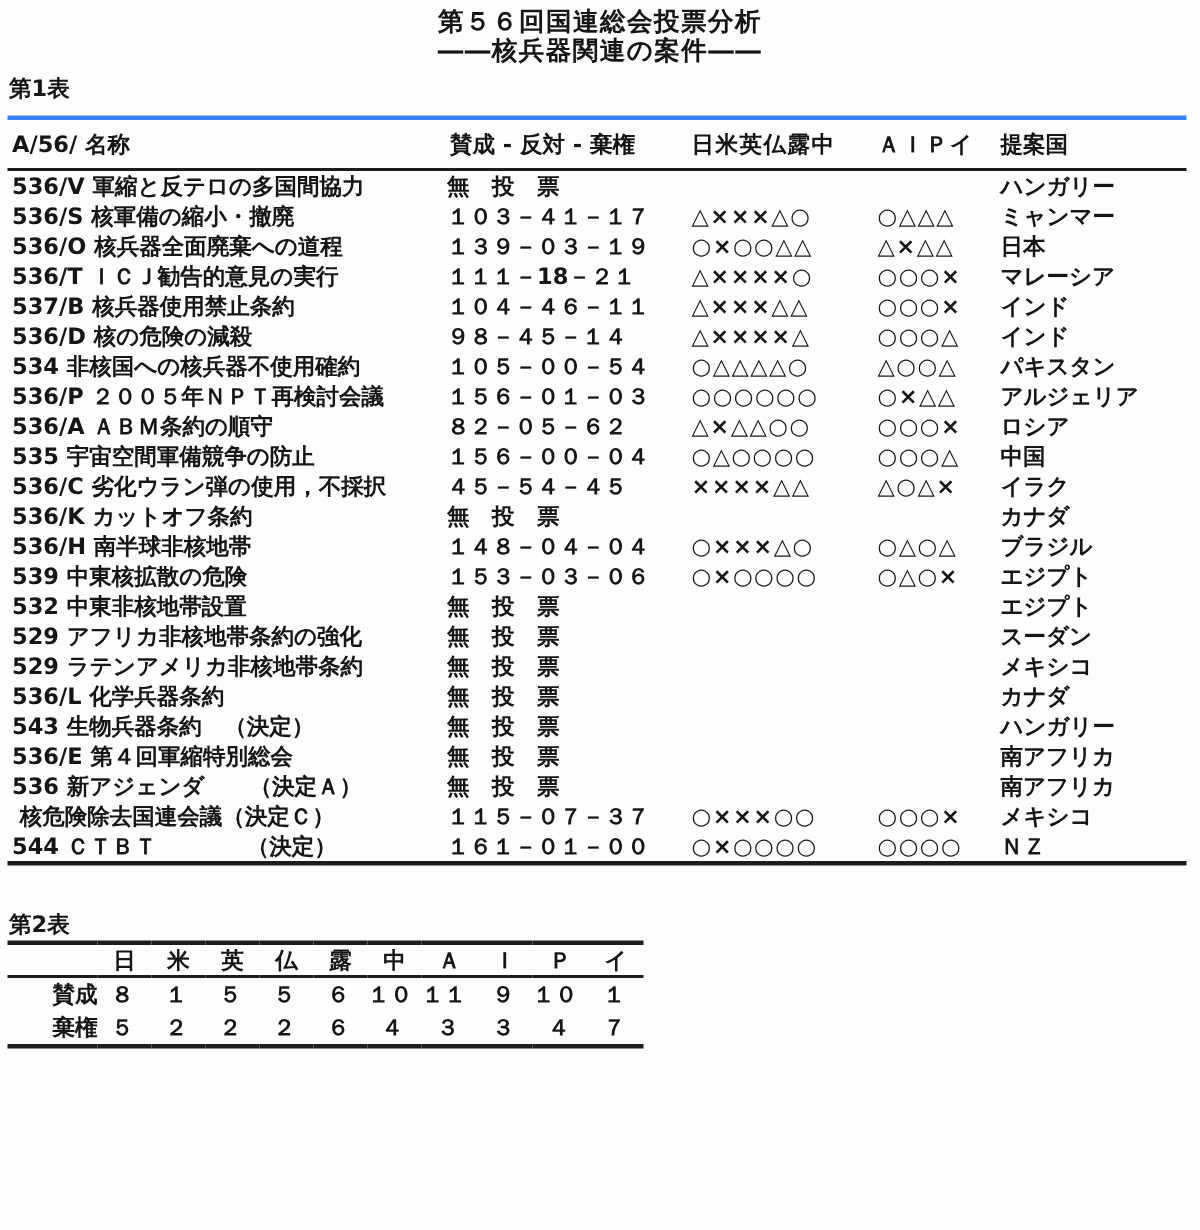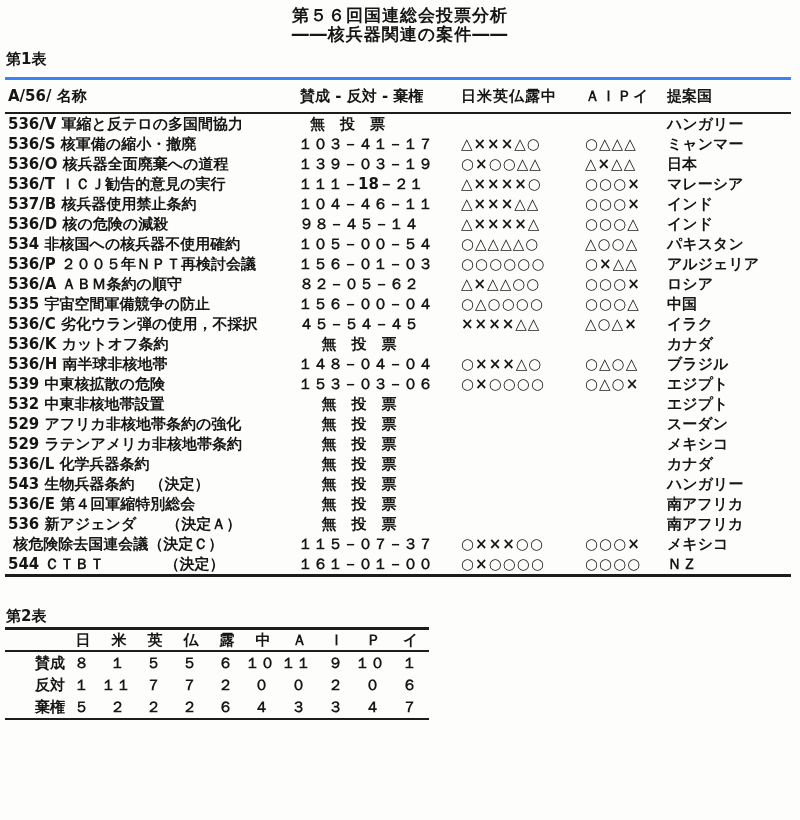--- a/index.html
+++ b/index.html
@@ -9,21 +9,21 @@
     font-weight:700;-webkit-font-smoothing:none;
   }
   .page{position:relative;width:800px;height:720px;padding-top:6px;box-sizing:border-box;overflow:hidden;}
   .title-block{text-align:center;line-height:19px;font-size:17px;letter-spacing:1px;}
   .tbl-label{font-size:15px;margin:6px 0 0 6px;line-height:18px;}
   table{border-collapse:collapse;table-layout:fixed;margin-left:5px;}
   .t1{width:786px;border-top:3px solid #3b82f6;border-bottom:3px solid #1d1d1d;margin-top:9px;}
   .t1 th{border-bottom:2px solid #1d1d1d;font-size:15px;text-align:left;height:32px;vertical-align:middle;padding:0;white-space:pre;font-weight:700;}
   .t1 td{font-size:15px;height:20px;padding:0;vertical-align:middle;white-space:pre;overflow:hidden;}
   .t1 .c-name{padding-left:3px;}
-  .t1 .c-votes{text-align:center;padding-right:10px;}
+  .t1 .c-votes{text-align:left;padding-right:10px;}
   th.c-votes{text-align:left;padding-left:2px;}
   .t1 td.c-votes.indent{padding-right:33px;}
   .t1 .c-p5{padding-left:31px;letter-spacing:1px;margin-top:23px;}
   .t1 .c-aipi{padding-left:33px;letter-spacing:1px;}
   th.c-aipi{padding-left:11px;letter-spacing:2px;}
   .t1 .c-prop{padding-left:17px;}
   th.c-prop{padding-left:0;margin-top:23px;}
   th.c-p5{letter-spacing:1px;}
   .t2{width:424px;border-top:3px solid #1d1d1d;border-bottom:3px solid #1d1d1d;margin-top:2px;}
   .t2 th{border-bottom:2px solid #1d1d1d;font-size:15px;height:20px;padding:0;text-align:center;font-weight:700;}
@@ -266,33 +266,20 @@
             <td>５</td>
             <td>５</td>
             <td>６</td>
             <td>１０</td>
             <td>１１</td>
             <td>９</td>
             <td>１０</td>
             <td>１</td>
           </tr>
           <tr>
-            <td class="lbl">反対</td>
-            <td>１</td>
-            <td>１１</td>
-            <td>７</td>
-            <td>７</td>
-            <td>２</td>
-            <td>０</td>
-            <td>０</td>
-            <td>２</td>
-            <td>０</td>
-            <td>６</td>
-          </tr>
-          <tr>
             <td class="lbl">棄権</td>
             <td>５</td>
             <td>２</td>
             <td>２</td>
             <td>２</td>
             <td>６</td>
             <td>４</td>
             <td>３</td>
             <td>３</td>
             <td>４</td>

